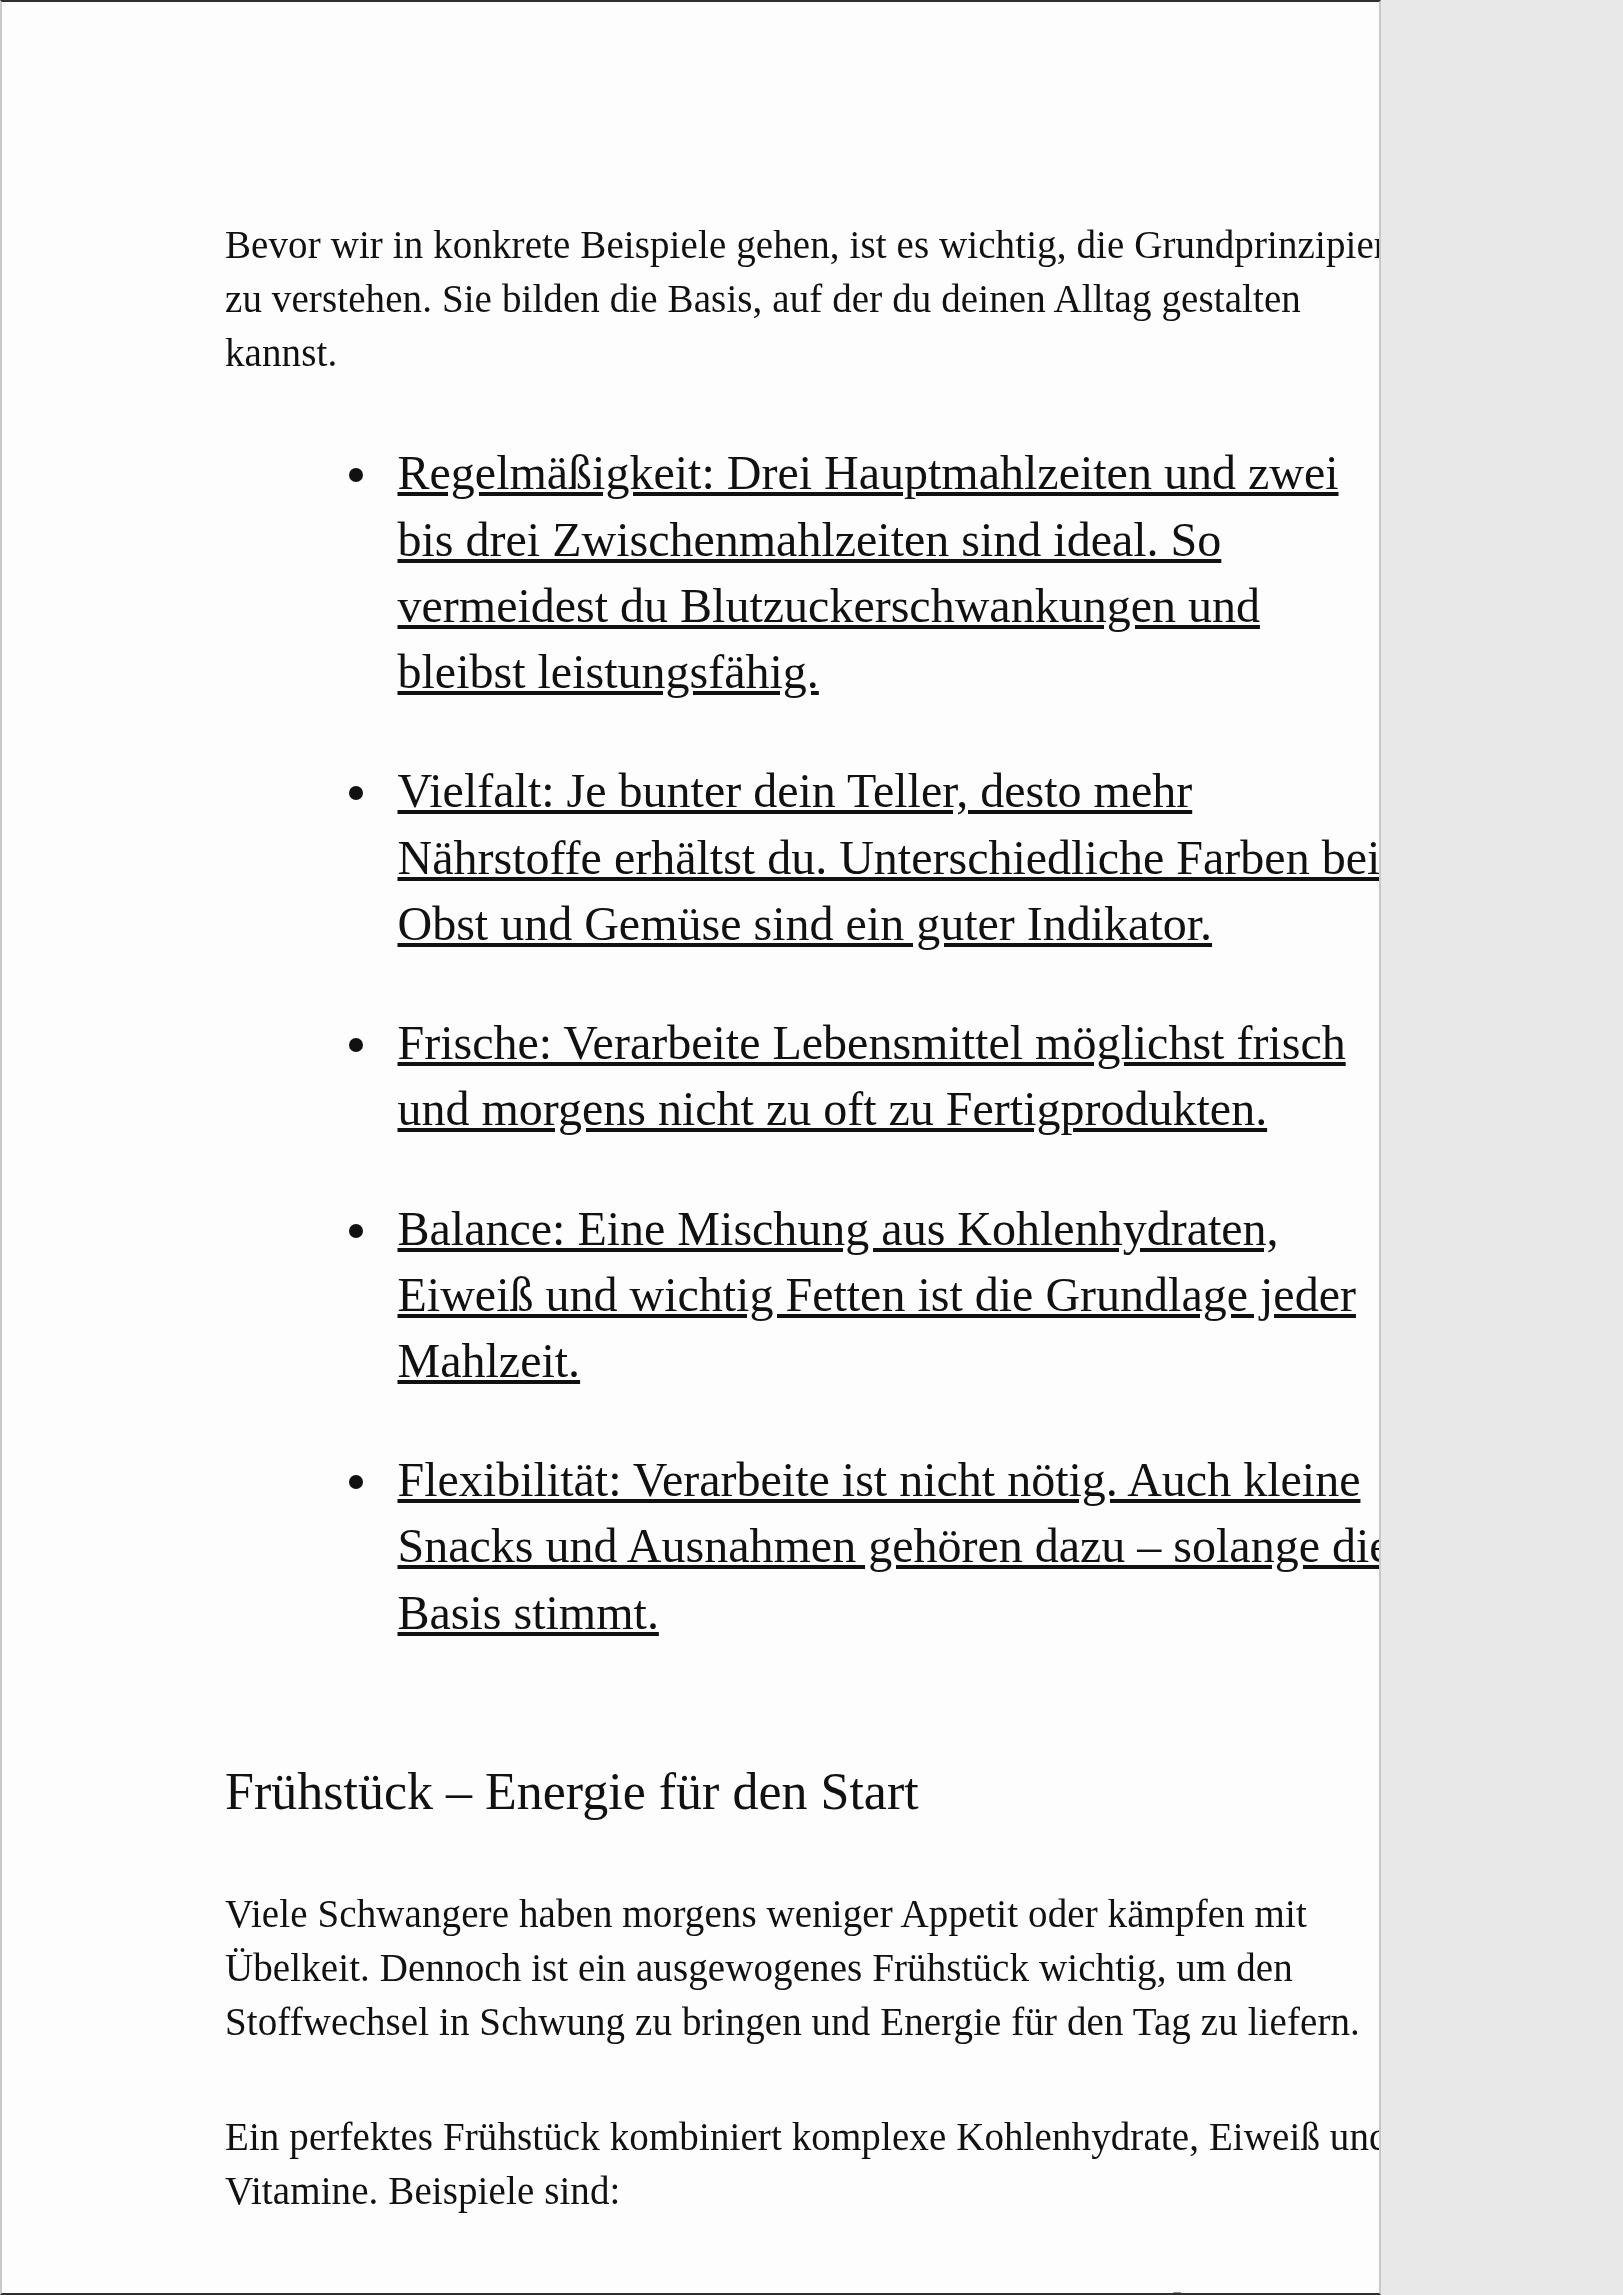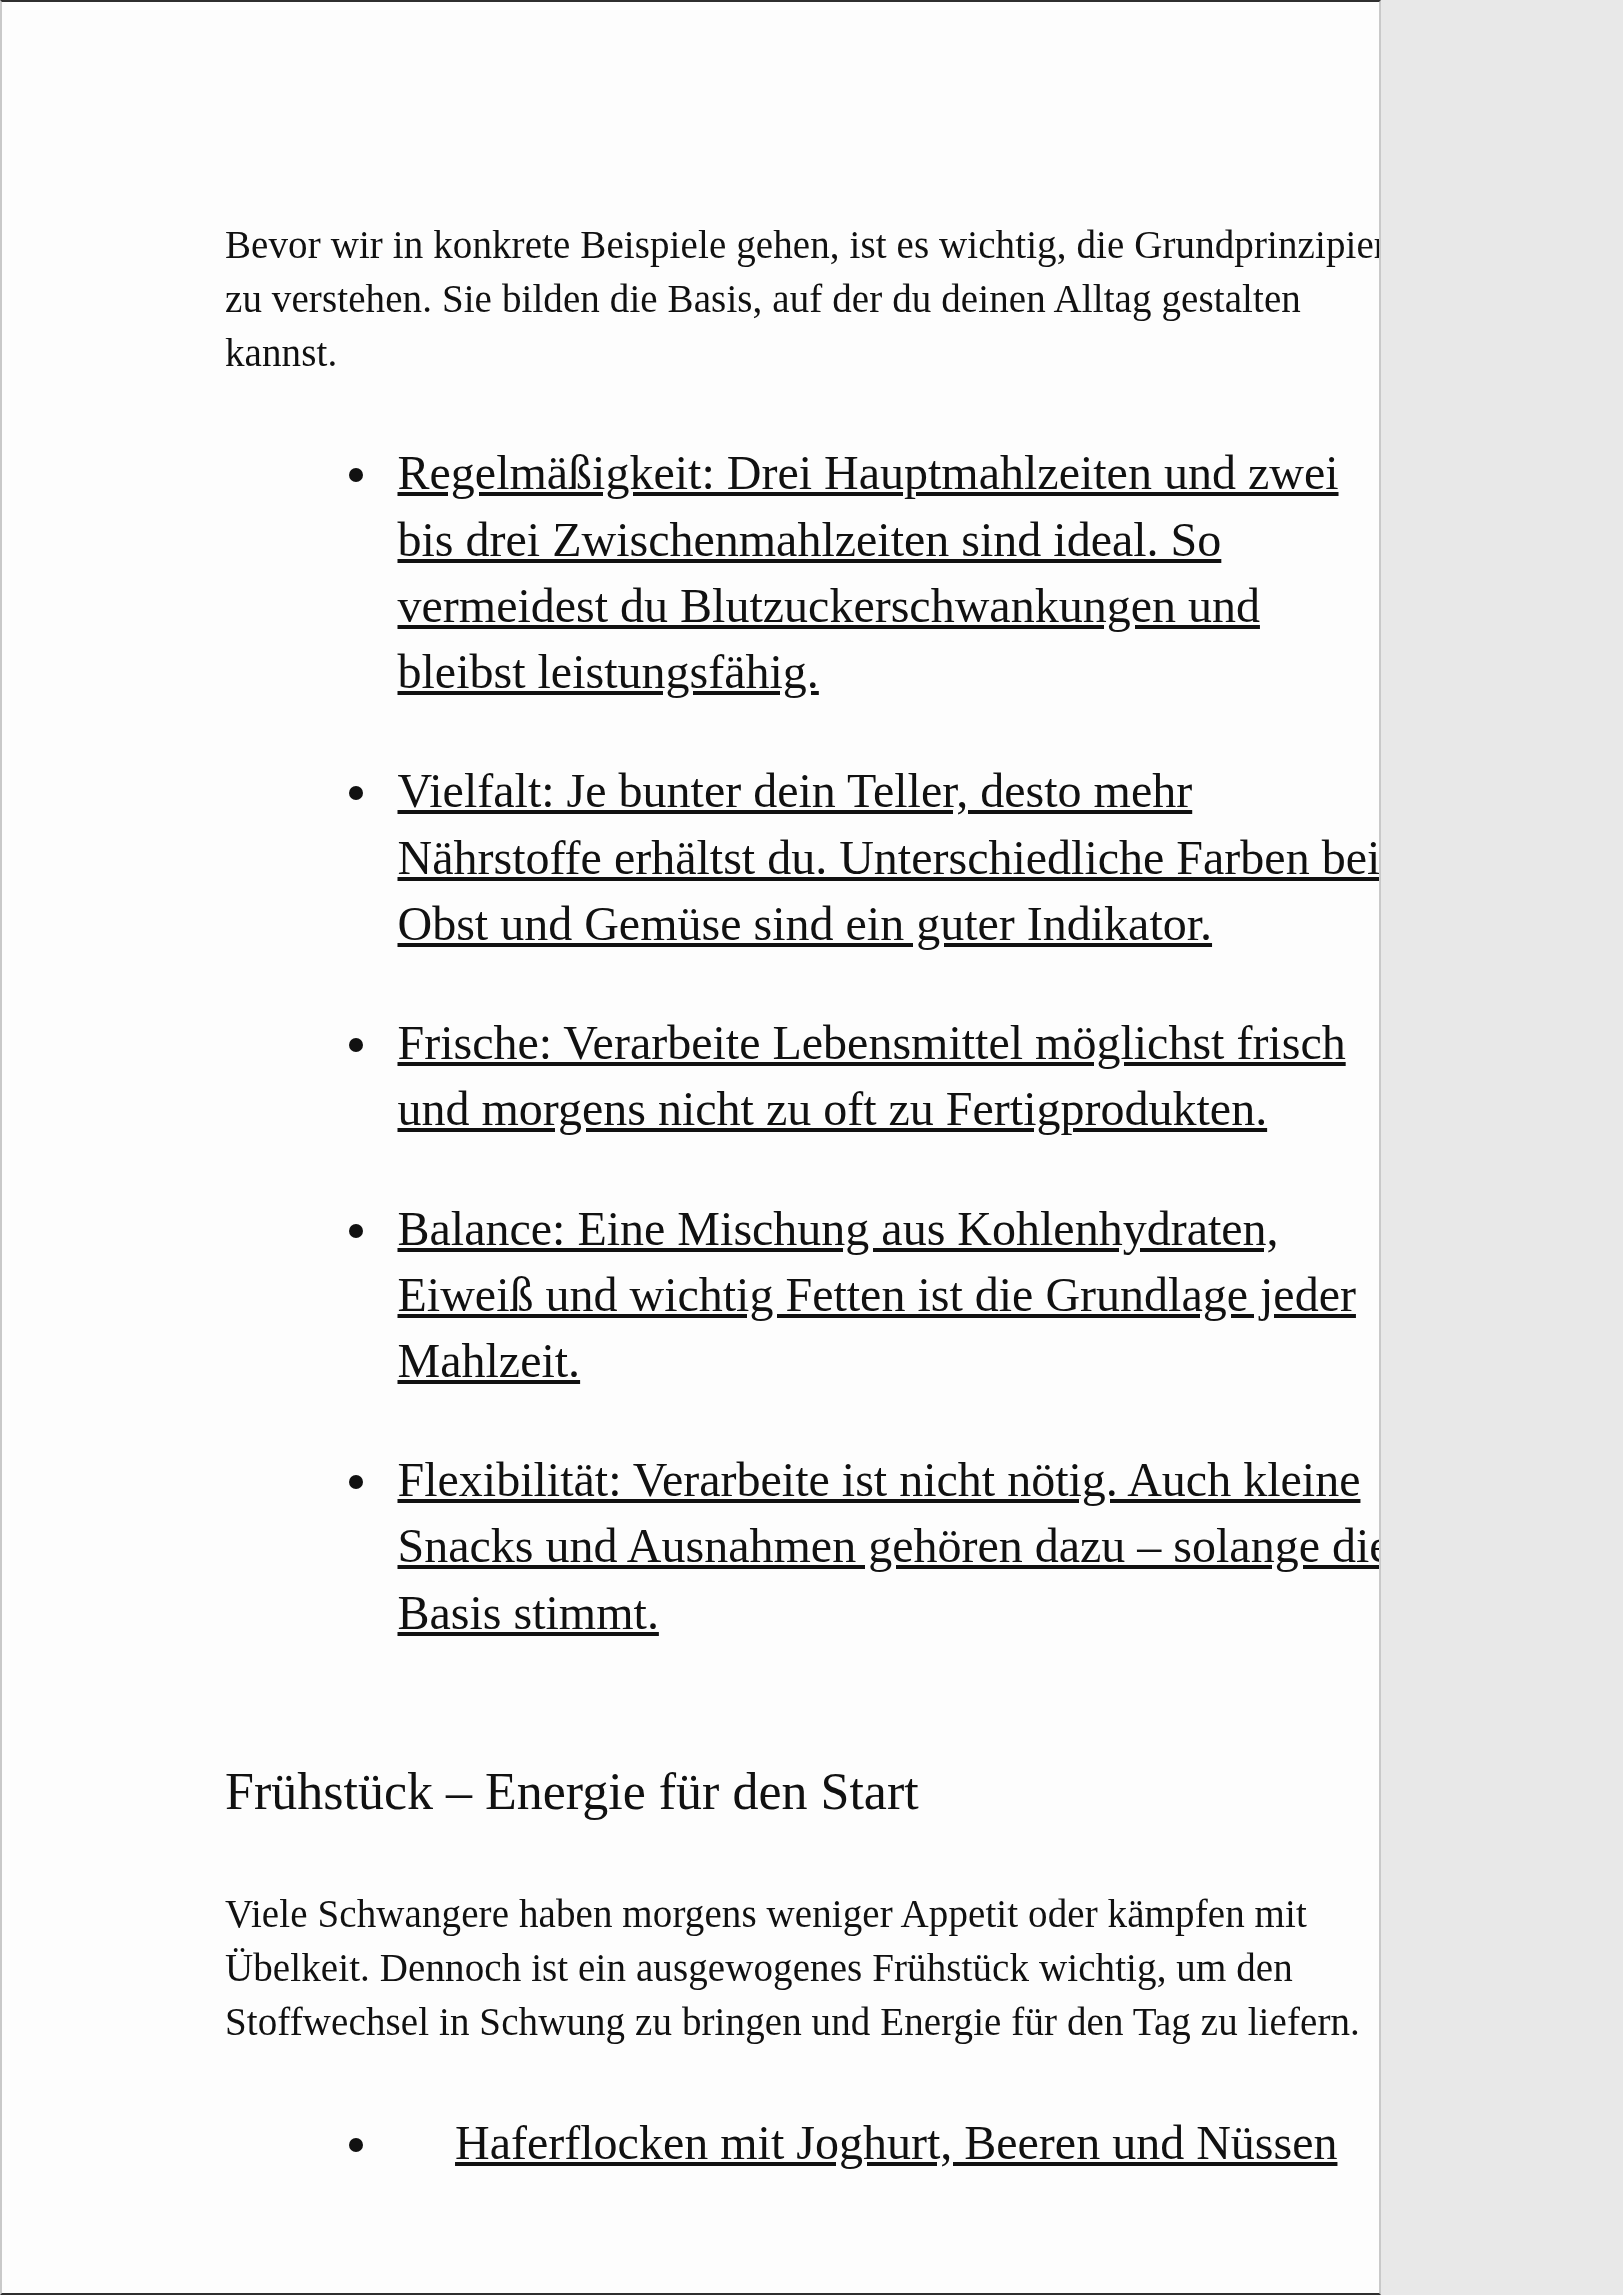--- a/index.html
+++ b/index.html
@@ -73,20 +73,21 @@
       <li>Vielfalt: Je bunter dein Teller, desto mehr Nährstoffe erhältst du. Unterschiedliche Farben bei Obst und Gemüse sind ein guter Indikator.</li>
       <li>Frische: Verarbeite Lebensmittel möglichst frisch und morgens nicht zu oft zu Fertigprodukten.</li>
       <li>Balance: Eine Mischung aus Kohlenhydraten, Eiweiß und wichtig Fetten ist die Grundlage jeder Mahlzeit.</li>
       <li>Flexibilität: Verarbeite ist nicht nötig. Auch kleine Snacks und Ausnahmen gehören dazu – solange die Basis stimmt.</li>
     </ul>
 
     <h2 class="section-heading">Frühstück – Energie für den Start</h2>
 
     <p class="body-text">Viele Schwangere haben morgens weniger Appetit oder kämpfen mit Übelkeit. Dennoch ist ein ausgewogenes Frühstück wichtig, um den Stoffwechsel in Schwung zu bringen und Energie für den Tag zu liefern.</p>
 
+    <p class="body-text">Ein perfektes Frühstück kombiniert komplexe Kohlenhydrate, Eiweiß und Vitamine. Beispiele sind:</p>
 
     <ul class="bullet-list single">
       <li>Haferflocken mit Joghurt, Beeren und Nüssen</li>
     </ul>
 
   </div>
 </div>
 
 
 </body></html>

